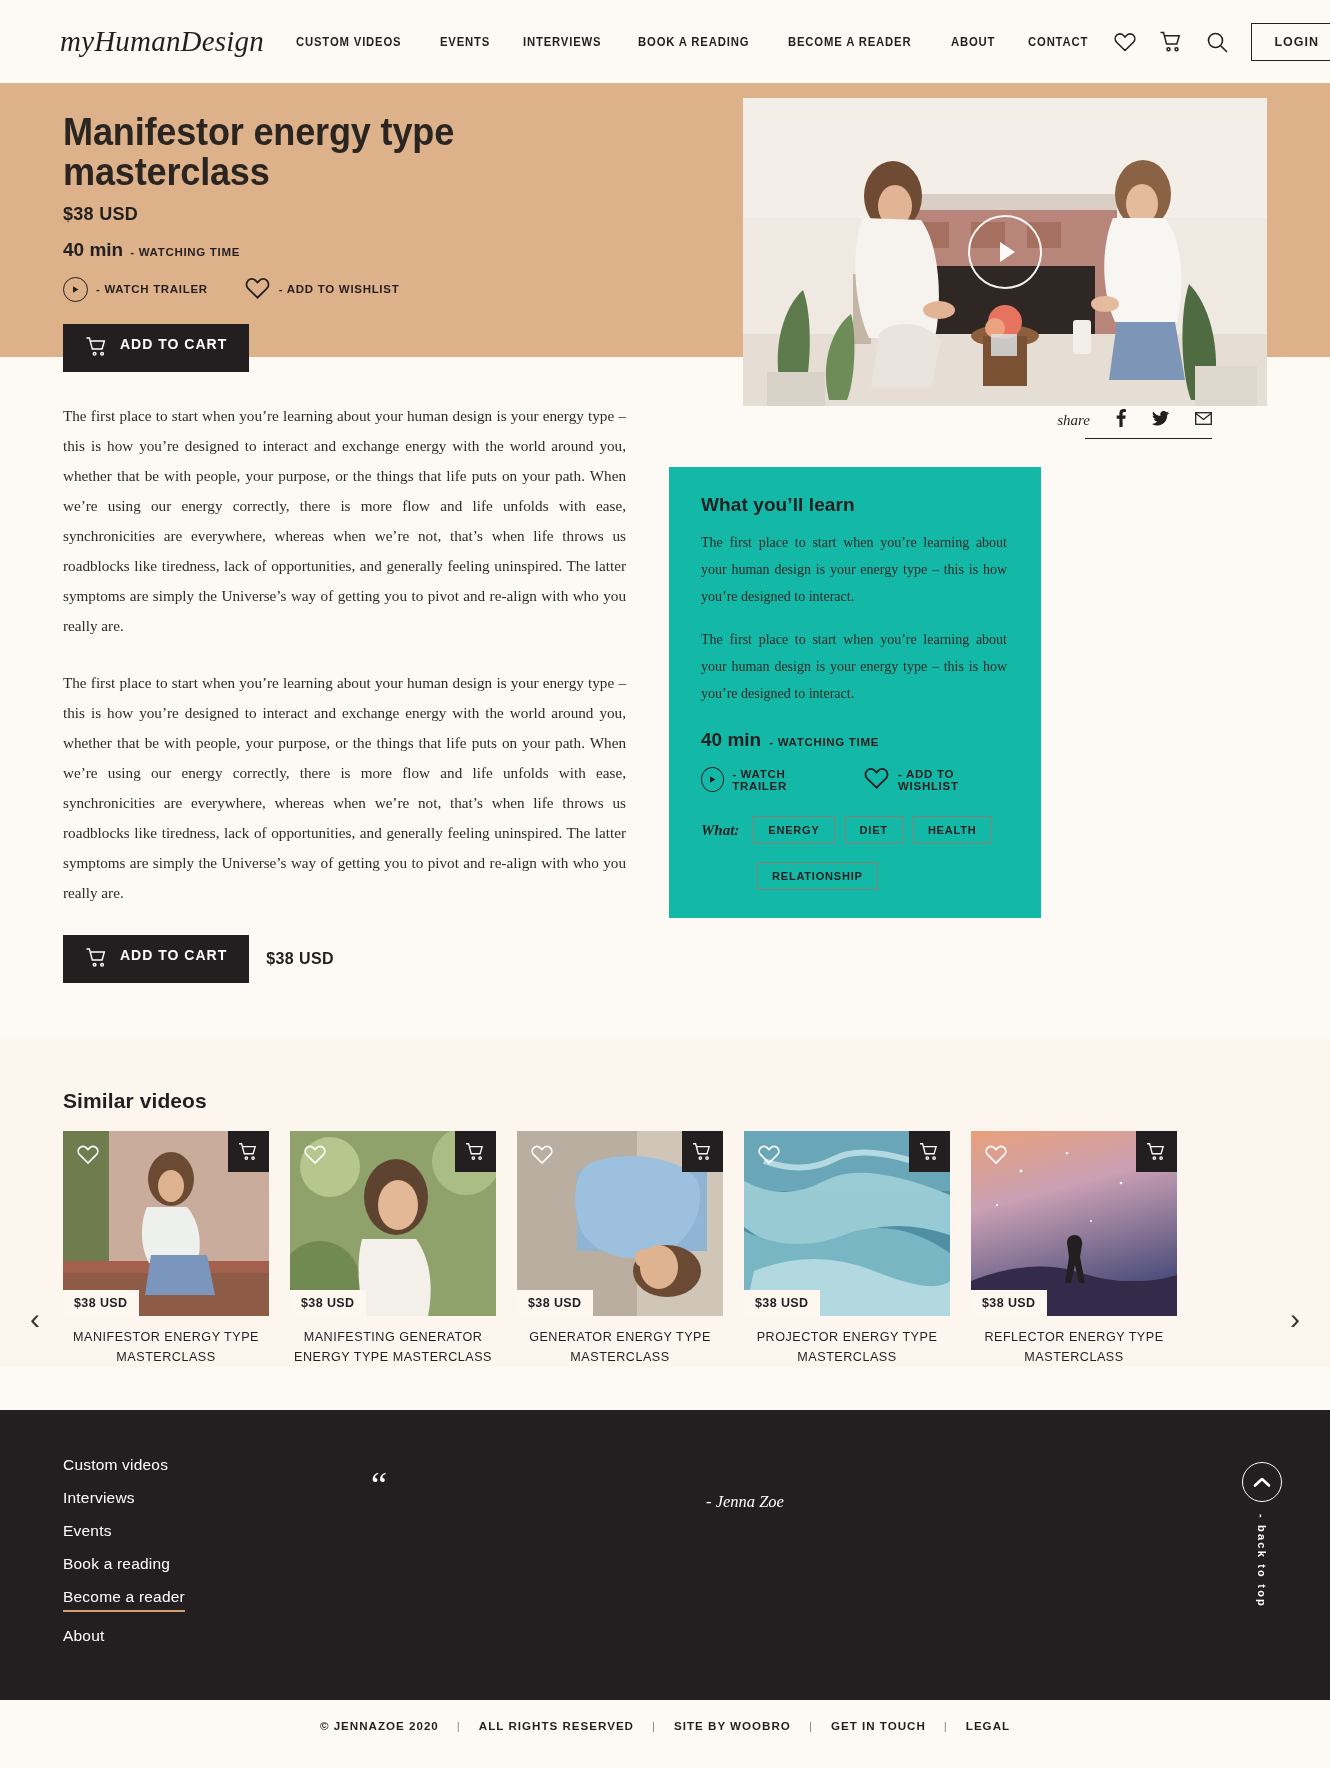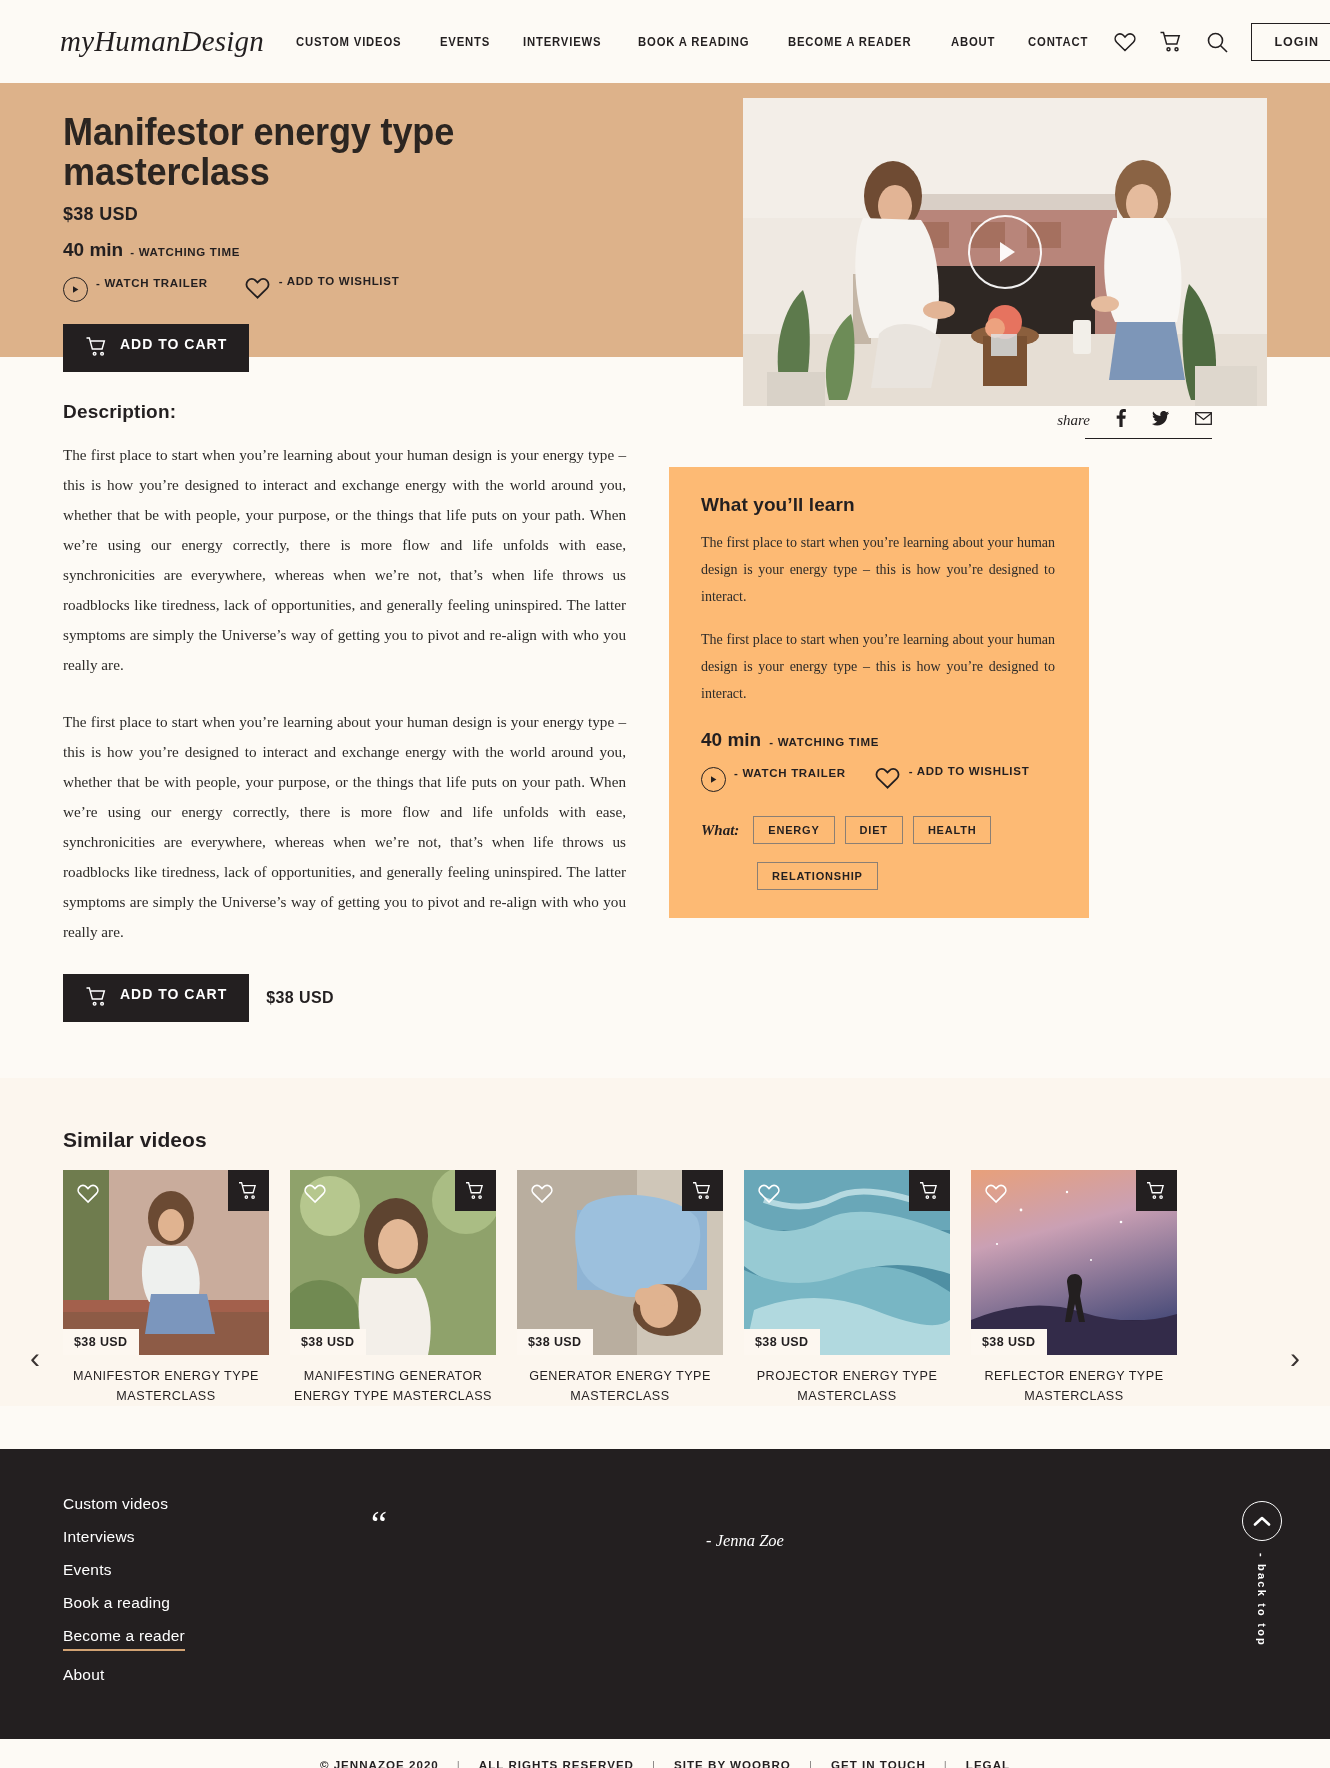--- a/index.html
+++ b/index.html
@@ -78,21 +78,21 @@
   .hero-price {
     margin-top: 11px;
     font-size: 18px;
     font-weight: 700;
     letter-spacing: .3px;
   }
   .hero-dur { margin-top: 14px; display: flex; align-items: baseline; gap: 7px; }
   .hero-dur .big { font-size: 19px; font-weight: 700; }
   .hero-dur .sm { font-size: 11.5px; font-weight: 700; letter-spacing: .7px; }
   .hero-actions { margin-top: 14px; display: flex; align-items: center; gap: 36px; }
-  .act { display: flex; align-items: flex-start; gap: 8px; cursor: pointer; }
+  .act { display: flex; align-items: center; gap: 8px; cursor: pointer; }
   .act .lbl { font-size: 11.5px; font-weight: 700; letter-spacing: .7px; }
   .circ-play {
     width: 25px; height: 25px; border: 1.6px solid #231f20; border-radius: 50%;
     display: flex; align-items: center; justify-content: center;
   }
   .cart-btn {
     margin-top: 20px;
     background: #231f20; color: #fff; border: none;
     display: inline-flex; align-items: flex-start; gap: 11px;
     padding: 12px 22px; cursor: pointer;
@@ -133,22 +133,22 @@
 
   .col-right { width: 587px; padding-top: 52px; padding-left: 37px; position: relative; }
   .share-row {
     display: flex; align-items: center; justify-content: flex-end; gap: 26px;
     border-bottom: 1.5px solid #231f20;
     padding-bottom: 7px; width: 127px; margin-left: auto; margin-right: 1px;
   }
   .share-word { font-family: "Liberation Serif", serif; font-style: italic; font-size: 15px; }
   .learn-box {
     margin-top: 28px; margin-left: 6px;
-    background: #fdba74; padding: 27px 34px 28px 32px;
-    width: 420px;
+    background: #14b8a6; padding: 27px 34px 28px 32px;
+    width: 372px;
   }
   .learn-title { font-size: 19px; font-weight: 700; margin-bottom: 13px; letter-spacing: .1px; }
   .learn-p {
     font-family: "Liberation Serif", serif;
     font-size: 14px; line-height: 27px; text-align: justify; color: #2d2b29;
   }
   .learn-p + .learn-p { margin-top: 16px; }
   .learn-dur { margin-top: 22px; display: flex; align-items: baseline; gap: 8px; }
   .learn-dur .big { font-size: 19px; font-weight: 700; }
   .learn-dur .sm { font-size: 11.5px; font-weight: 700; letter-spacing: .7px; }
@@ -343,21 +343,20 @@
         <rect x="330" y="222" width="18" height="34" rx="3" fill="#f2efe9"></rect>
       </svg>
       <div class="play-ring">
         <div class="play-tri"></div>
       </div>
     </div>
   </section>
 
   <section class="main">
     <div class="col-left">
-      <h2 class="desc-title">Description:</h2>
       <p class="body-p">The first place to start when you’re learning about your human design is your energy type – this is how you’re designed to interact and exchange energy with the world around you, whether that be with people, your purpose, or the things that life puts on your path. When we’re using our energy correctly, there is more flow and life unfolds with ease, synchronicities are everywhere, whereas when we’re not, that’s when life throws us roadblocks like tiredness, lack of opportunities, and generally feeling uninspired. The latter symptoms are simply the Universe’s way of getting you to pivot and re-align with who you really are.</p>
       <p class="body-p">The first place to start when you’re learning about your human design is your energy type – this is how you’re designed to interact and exchange energy with the world around you, whether that be with people, your purpose, or the things that life puts on your path. When we’re using our energy correctly, there is more flow and life unfolds with ease, synchronicities are everywhere, whereas when we’re not, that’s when life throws us roadblocks like tiredness, lack of opportunities, and generally feeling uninspired. The latter symptoms are simply the Universe’s way of getting you to pivot and re-align with who you really are.</p>
       <div class="cart2">
         <button class="cart-btn" style="margin-top:0">
           <span>
             <svg width="24" height="21" viewBox="0 0 24 22" fill="none" stroke="#fff" stroke-width="1.5">
               <path d="M1 2h3l3.1 11.6h10.2L19.7 5.3H5.6"></path>
               <circle cx="9.5" cy="18.6" r="1.4"></circle>
                 <circle cx="17.3" cy="18.6" r="1.4"></circle>
             </svg>

